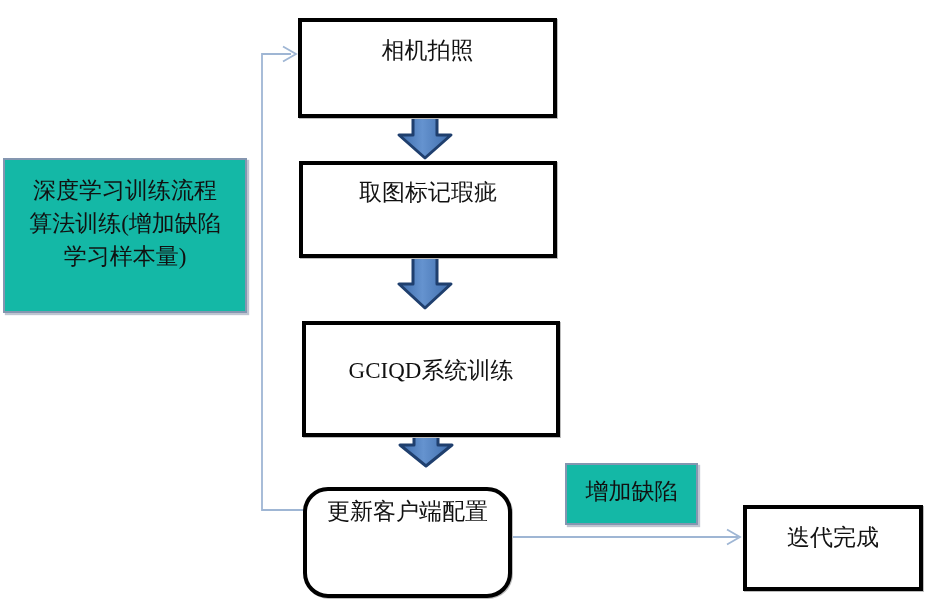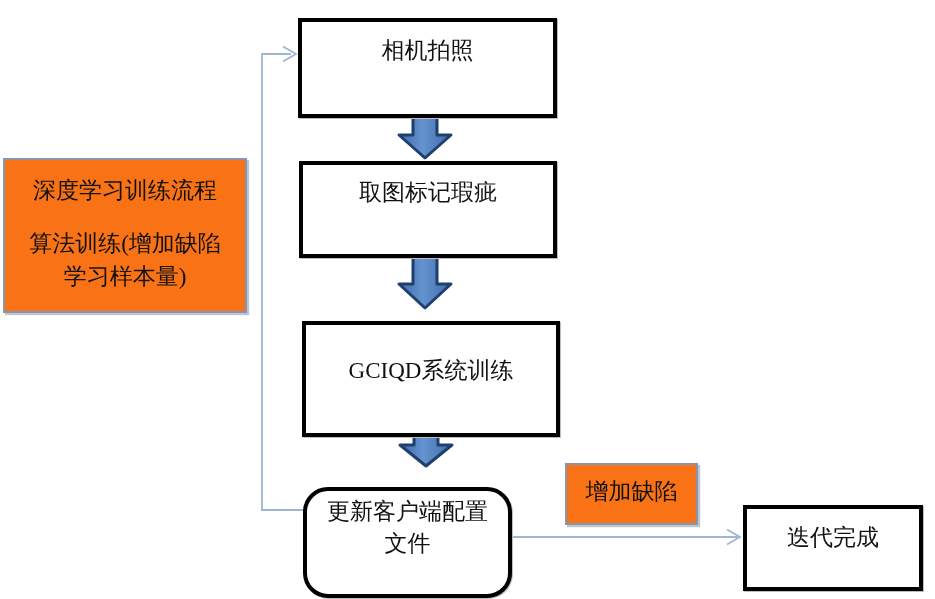--- a/index.html
+++ b/index.html
@@ -36,32 +36,32 @@
     margin-top: 9px;
   }
   .node .lbl { display: block; }
   .box-camera   { left: 298px; top: 9px;   width: 251px; height: 78px; padding-top: 14px; }
   .box-mark     { left: 299px; top: 152px; width: 250px; height: 76px; padding-top: 13px; }
   .box-train    { left: 302px; top: 312px; width: 250px; height: 77px; padding-top: 31px; }
   .box-update   { left: 303px; top: 478px; width: 201px; height: 98px; padding-top: 5px; line-height: 32px; border-radius: 25px; }
   .box-done     { left: 743px; top: 496px; width: 172px; height: 64px; padding-top: 14px; text-align: center; }
   .note {
     position: absolute;
-    background: #f97316;
+    background: #14b8a6;
     border: 2px solid #8496b0;
     box-shadow: 2px 2px 1px rgba(110, 126, 152, 0.45);
     text-align: center;
     font-size: 23px;
     line-height: 33px;
     box-sizing: content-box;
   }
   .box-sidenote { left: 3px; top: 158px; width: 240px; height: 137px; padding-top: 14px; }
   .box-expect   { left: 565px; top: 463px; width: 129px; height: 48px; padding-top: 10px; }
   .box-sidenote p { margin: 0; }
-  .box-sidenote .gap-above { margin-top: 20px; }
+  .box-sidenote .gap-above { }
 </style>
 </head>
 <body>
 
 <div class="canvas">
 
   <svg class="svg-layer" viewBox="0 0 935 599" xmlns="http://www.w3.org/2000/svg">
     <defs>
       <linearGradient id="arrowGrad" x1="0" y1="0" x2="1" y2="0">
         <stop offset="0" stop-color="#3e6cab"></stop>
@@ -94,21 +94,20 @@
   <div class="node box-mark">
     <span class="lbl">取图标记瑕疵</span>
   </div>
 
   <div class="node box-train">
     <span class="lbl">GCIQD系统训练</span>
   </div>
 
   <div class="node box-update">
     <span class="lbl">更新客户端配置</span>
-    <span class="lbl">文件</span>
   </div>
 
   <div class="note box-expect">
     <span>增加缺陷</span>
   </div>
 
   <div class="node box-done">
     <span class="lbl">迭代完成</span>
   </div>
 

